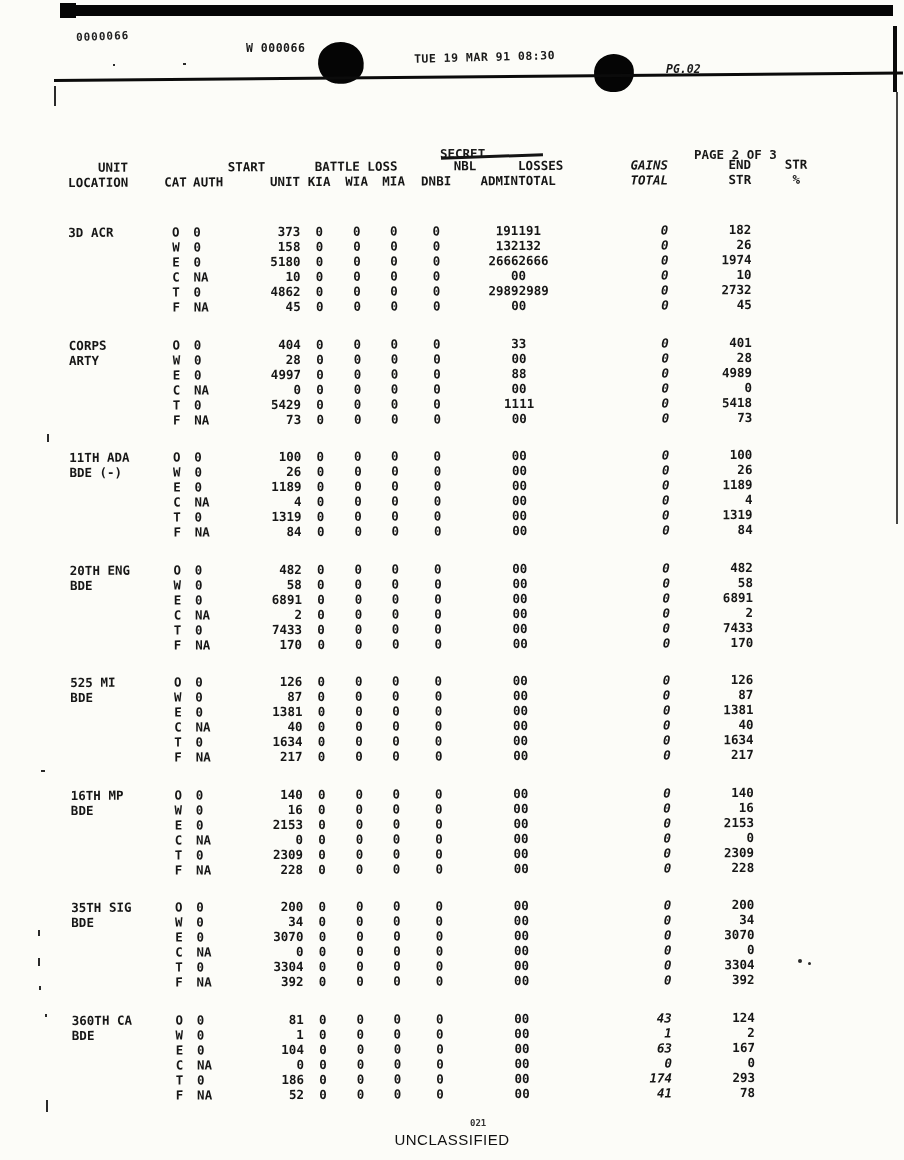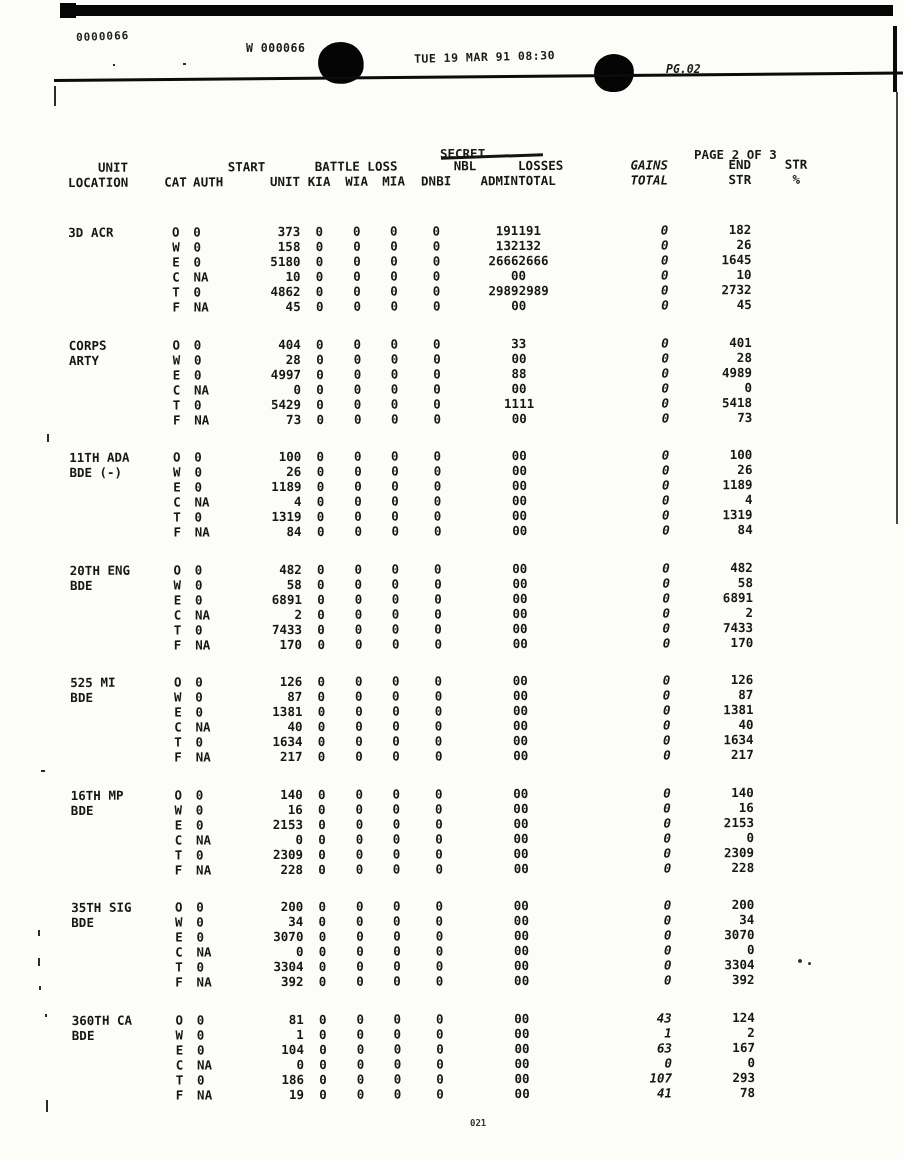--- a/index.html
+++ b/index.html
@@ -169,21 +169,21 @@
           <td class="c-cat">E</td>
           <td class="c-auth">0</td>
           <td class="c-asgn">5180</td>
           <td class="c-kia">0</td>
           <td class="c-wia">0</td>
           <td class="c-mia">0</td>
           <td class="c-dnbi">0</td>
           <td class="c-admin">2666</td>
           <td class="c-loss">2666</td>
           <td class="c-gain">0</td>
-          <td class="c-end">1645</td>
+          <td class="c-end">1974</td>
           <td class="c-pct"></td>
         </tr>
         <tr>
           <td class="c-unit"></td>
           <td class="c-cat">C</td>
           <td class="c-auth">NA</td>
           <td class="c-asgn">10</td>
           <td class="c-kia">0</td>
           <td class="c-wia">0</td>
           <td class="c-mia">0</td>
@@ -849,37 +849,38 @@
           <td class="c-unit"></td>
           <td class="c-cat">T</td>
           <td class="c-auth">0</td>
           <td class="c-asgn">186</td>
           <td class="c-kia">0</td>
           <td class="c-wia">0</td>
           <td class="c-mia">0</td>
           <td class="c-dnbi">0</td>
           <td class="c-admin">0</td>
           <td class="c-loss">0</td>
-          <td class="c-gain">107</td>
+          <td class="c-gain">174</td>
           <td class="c-end">293</td>
           <td class="c-pct"></td>
         </tr>
         <tr>
           <td class="c-unit"></td>
           <td class="c-cat">F</td>
           <td class="c-auth">NA</td>
-          <td class="c-asgn">19</td>
+          <td class="c-asgn">52</td>
           <td class="c-kia">0</td>
           <td class="c-wia">0</td>
           <td class="c-mia">0</td>
           <td class="c-dnbi">0</td>
           <td class="c-admin">0</td>
           <td class="c-loss">0</td>
           <td class="c-gain">41</td>
           <td class="c-end">78</td>
           <td class="c-pct"></td>
         </tr>
       </tbody>
   </table>
 
   <div class="footnote">021</div>
+  <div class="unclass">UNCLASSIFIED</div>
 
 </div>
 
 </body></html>

